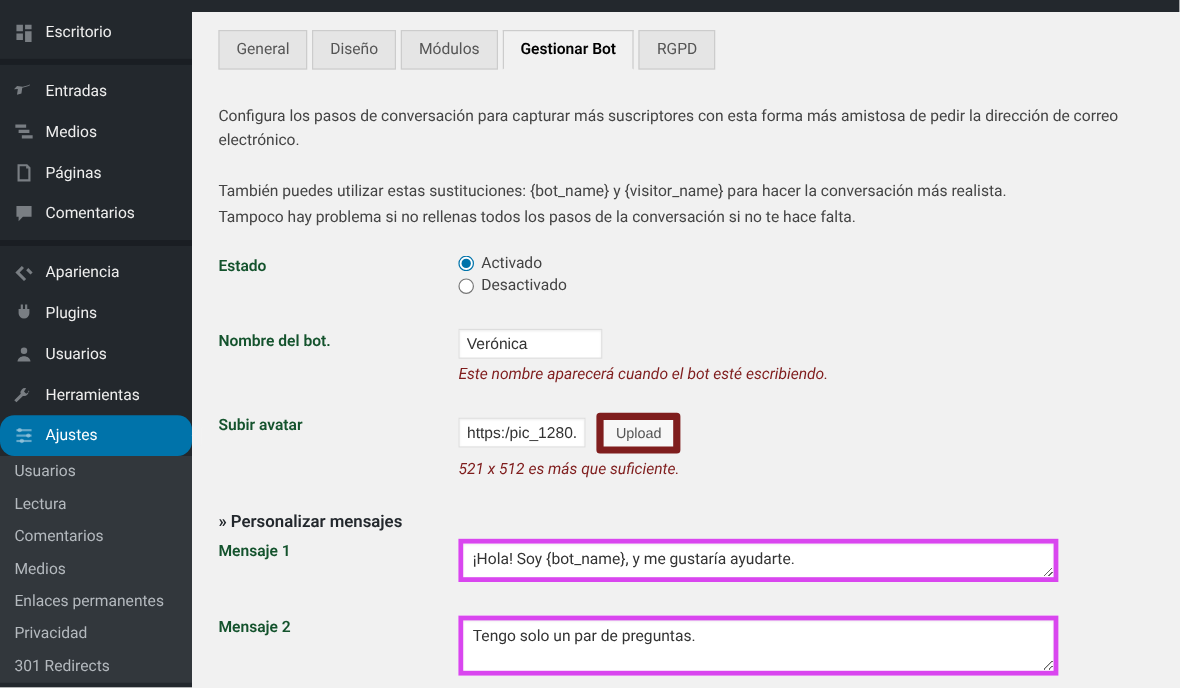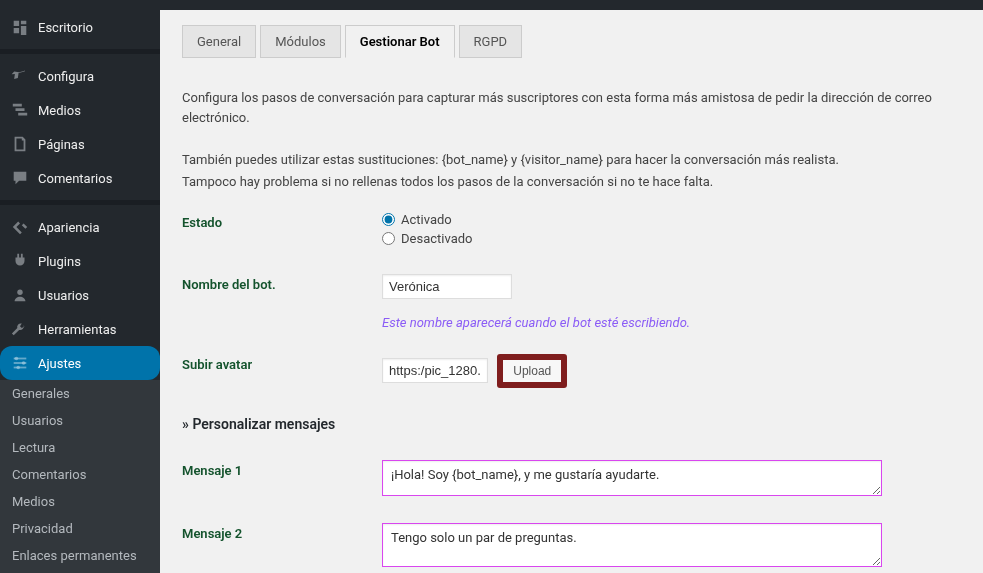--- a/index.html
+++ b/index.html
@@ -19,26 +19,26 @@
 .tab { padding: 8px 14px; background: #e5e5e5; border: 1px solid #ccc; color: #555; cursor: pointer; font-size: 13px; }
 .tab.active { background: #f1f1f1; border-bottom-color: #f1f1f1; font-weight: 600; color: #000; }
 .intro { font-size: 13px; color: #444; margin-bottom: 20px; line-height: 1.5; }
 .intro p { margin-bottom: 3px; }
 .form-row { display: flex; align-items: flex-start; margin-bottom: 24px; }
 .form-label { width: 200px; font-weight: 600; font-size: 13px; color: #14532d; padding-top: 3px; }
 .form-field { flex: 1; }
 .radio-row { display: flex; align-items: center; margin-bottom: 4px; font-size: 13px; }
 .radio-row input { margin-right: 6px; accent-color: #0073aa; }
 .text-input { padding: 4px 6px; border: 1px solid #ddd; box-shadow: inset 0 1px 2px rgba(0,0,0,.07); font-size: 13px; background: #fff; color: #333; }
-.bot-name-input { width: 130px; }
+.bot-name-input { width: 120px; }
 .avatar-input { width: 106px; }
-.hint { font-style: italic; color: #8b5cf6; font-size: 13px; margin-top: 16px; }
+.hint { font-style: italic; color: #7f1d1d; font-size: 13px; margin-top: 6px; }
 .upload-btn { padding: 4px 10px; margin-left: 6px; border: 6px solid #7f1d1d; background: #f7f7f7; border-radius: 3px; color: #555; font-size: 12px; cursor: pointer; }
-.section-title { font-size: 14px; font-weight: 600; color: #23282d; margin: 28px 0 28px 0; }
-.textarea { width: 500px; min-height: 30px; padding: 6px 8px; border: 1px solid #d946ef; box-shadow: inset 0 1px 2px rgba(0,0,0,.07); font-size: 13px; font-family: inherit; resize: both; background: #fff; color: #333; }
+.section-title { font-size: 14px; font-weight: 600; color: #23282d; margin: 28px 0 6px 0; }
+.textarea { width: 500px; min-height: 30px; padding: 6px 8px; border: 4px solid #d946ef; box-shadow: inset 0 1px 2px rgba(0,0,0,.07); font-size: 13px; font-family: inherit; resize: both; background: #fff; color: #333; }
 .msg1-ta { height: 36px; }
 .icon svg { width: 18px; height: 18px; fill: rgba(240,245,250,.6); }
 </style>
 </head>
 <body>
 
 <div class="topbar"></div>
 <div class="layout">
   <div class="sidebar">
     <div class="menu-item">
@@ -49,21 +49,21 @@
         </span>
       <span>Escritorio</span>
     </div>
     <div class="sep"></div>
     <div class="menu-item">
       <span class="icon">
           <svg viewBox="0 0 20 20">
             <path d="M11 2l1 1-5 5 2 5-3 3-2-5-3 2 1-4 5-2 5-5z" transform="rotate(30 10 10)"></path>
           </svg>
         </span>
-      <span>Configura</span>
+      <span>Entradas</span>
     </div>
     <div class="menu-item">
       <span class="icon">
           <svg viewBox="0 0 20 20">
             <path d="M2 3h10v3H2V3zm3 5h10v3H5V8zm3 5h10v3H8v-3z"></path>
           </svg>
         </span>
       <span>Medios</span>
     </div>
     <div class="menu-item">
@@ -123,35 +123,35 @@
             <rect x="3" y="9" width="14" height="2"></rect>
             <rect x="3" y="14" width="14" height="2"></rect>
             <circle cx="6" cy="5" r="2"></circle>
             <circle cx="14" cy="10" r="2"></circle>
             <circle cx="8" cy="15" r="2"></circle>
           </svg>
         </span>
       <span>Ajustes</span>
     </div>
     <div class="submenu">
-      <div class="sub-item">Generales</div>
       <div class="sub-item">Usuarios</div>
       <div class="sub-item">Lectura</div>
       <div class="sub-item">Comentarios</div>
       <div class="sub-item">Medios</div>
+      <div class="sub-item">Enlaces permanentes</div>
       <div class="sub-item">Privacidad</div>
-      <div class="sub-item">Enlaces permanentes</div>
       <div class="sub-item">301 Redirects</div>
 
     </div>
   </div>
 
   <div class="content">
     <div class="tabs">
       <div class="tab">General</div>
+      <div class="tab">Diseño</div>
       <div class="tab">Módulos</div>
       <div class="tab active">Gestionar Bot</div>
       <div class="tab">RGPD</div>
     </div>
 
     <div class="intro">
       <p>Configura los pasos de conversación para capturar más suscriptores con esta forma más amistosa de pedir la dirección de correo electrónico.</p>
       <br>
       <p>También puedes utilizar estas sustituciones: {bot_name} y {visitor_name} para hacer la conversación más realista.</p>
       <p>Tampoco hay problema si no rellenas todos los pasos de la conversación si no te hace falta.</p>
@@ -177,20 +177,21 @@
         <input type="text" class="text-input bot-name-input" value="Verónica" style="">
         <div class="hint">Este nombre aparecerá cuando el bot esté escribiendo.</div>
       </div>
     </div>
 
     <div class="form-row">
       <div class="form-label">Subir avatar</div>
       <div class="form-field">
         <input type="text" class="text-input avatar-input" value="https:/pic_1280.png" style="">
         <button class="upload-btn">Upload</button>
+        <div class="hint">521 x 512 es más que suficiente.</div>
       </div>
     </div>
 
     <div class="section-title">» Personalizar mensajes</div>
 
     <div class="form-row">
       <div class="form-label">Mensaje 1</div>
       <div class="form-field">
         <textarea class="textarea msg1-ta" style="">¡Hola! Soy {bot_name}, y me gustaría ayudarte.</textarea>
       </div>

